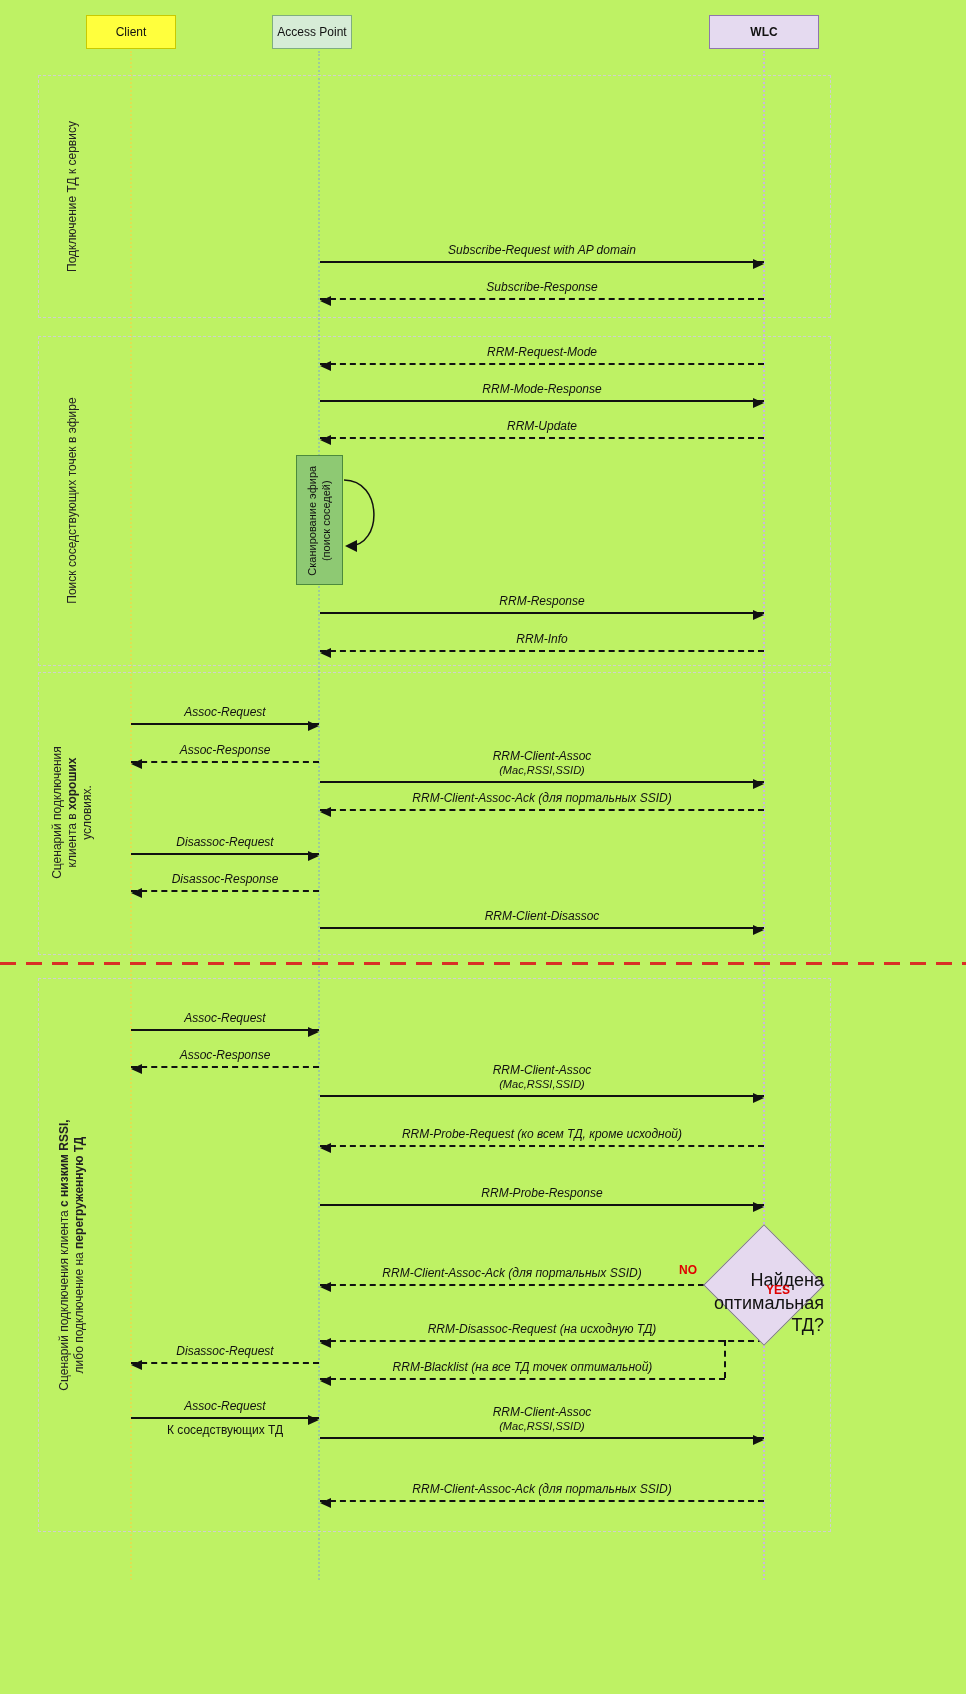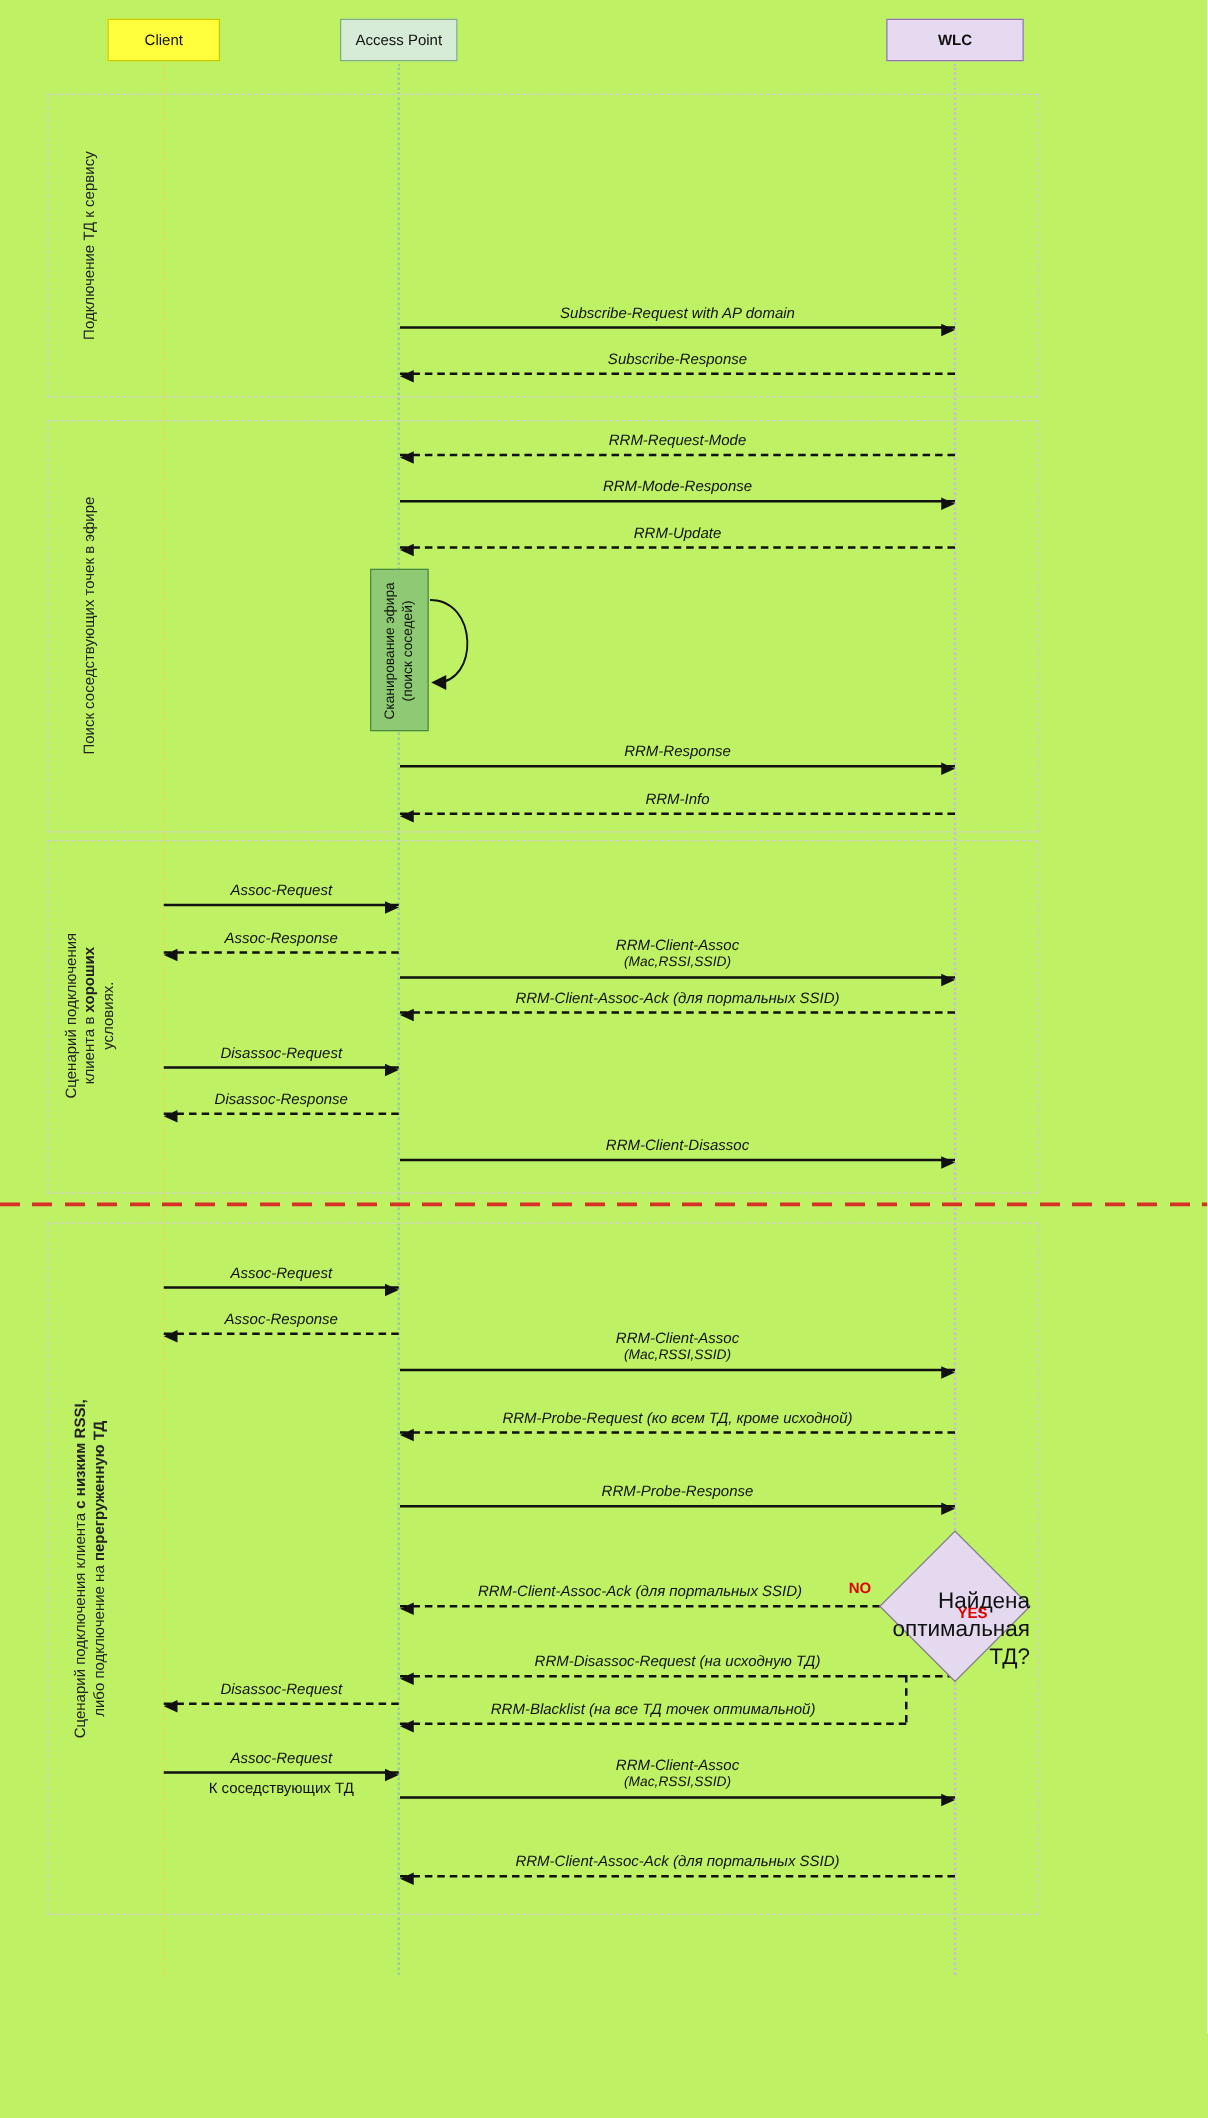--- a/index.html
+++ b/index.html
@@ -3,21 +3,21 @@
 <meta charset="utf-8">
 <style>
   html,body{margin:0;padding:0;background:#fff;}
   #canvas{position:relative;width:966px;height:1694px;background:#bef264;
           font-family:"Liberation Sans",sans-serif;color:#111;overflow:hidden;}
 
   
   .actor{position:absolute;top:15px;height:34px;display:flex;align-items:center;justify-content:center;
          font-size:12px;border:1px solid;z-index:6;box-sizing:border-box;}
   .actor.client{left:86px;width:90px;background:#ffff3d;border-color:#c9c900;}
-  .actor.ap{left:272px;width:94px;background:#d6ecd6;border-color:#7fae7f;}
+  .actor.ap{left:272px;width:80px;background:#d6ecd6;border-color:#7fae7f;}
   .actor.wlc{left:709px;width:110px;background:#e5daf0;border-color:#8f76ad;font-weight:bold;}
 
   
   .lifeline{position:absolute;top:51px;height:1529px;width:0;border-left:2px dotted;z-index:0;}
   .lifeline.client{left:130px;border-color:#e0e050;}
   .lifeline.ap{left:318px;border-color:#9ccc9c;}
   .lifeline.wlc{left:763px;border-color:#c9b9db;}
 
   
   .frame{position:absolute;left:38px;width:793px;border:1px dashed #cfcfcf;z-index:1;box-sizing:border-box;}

